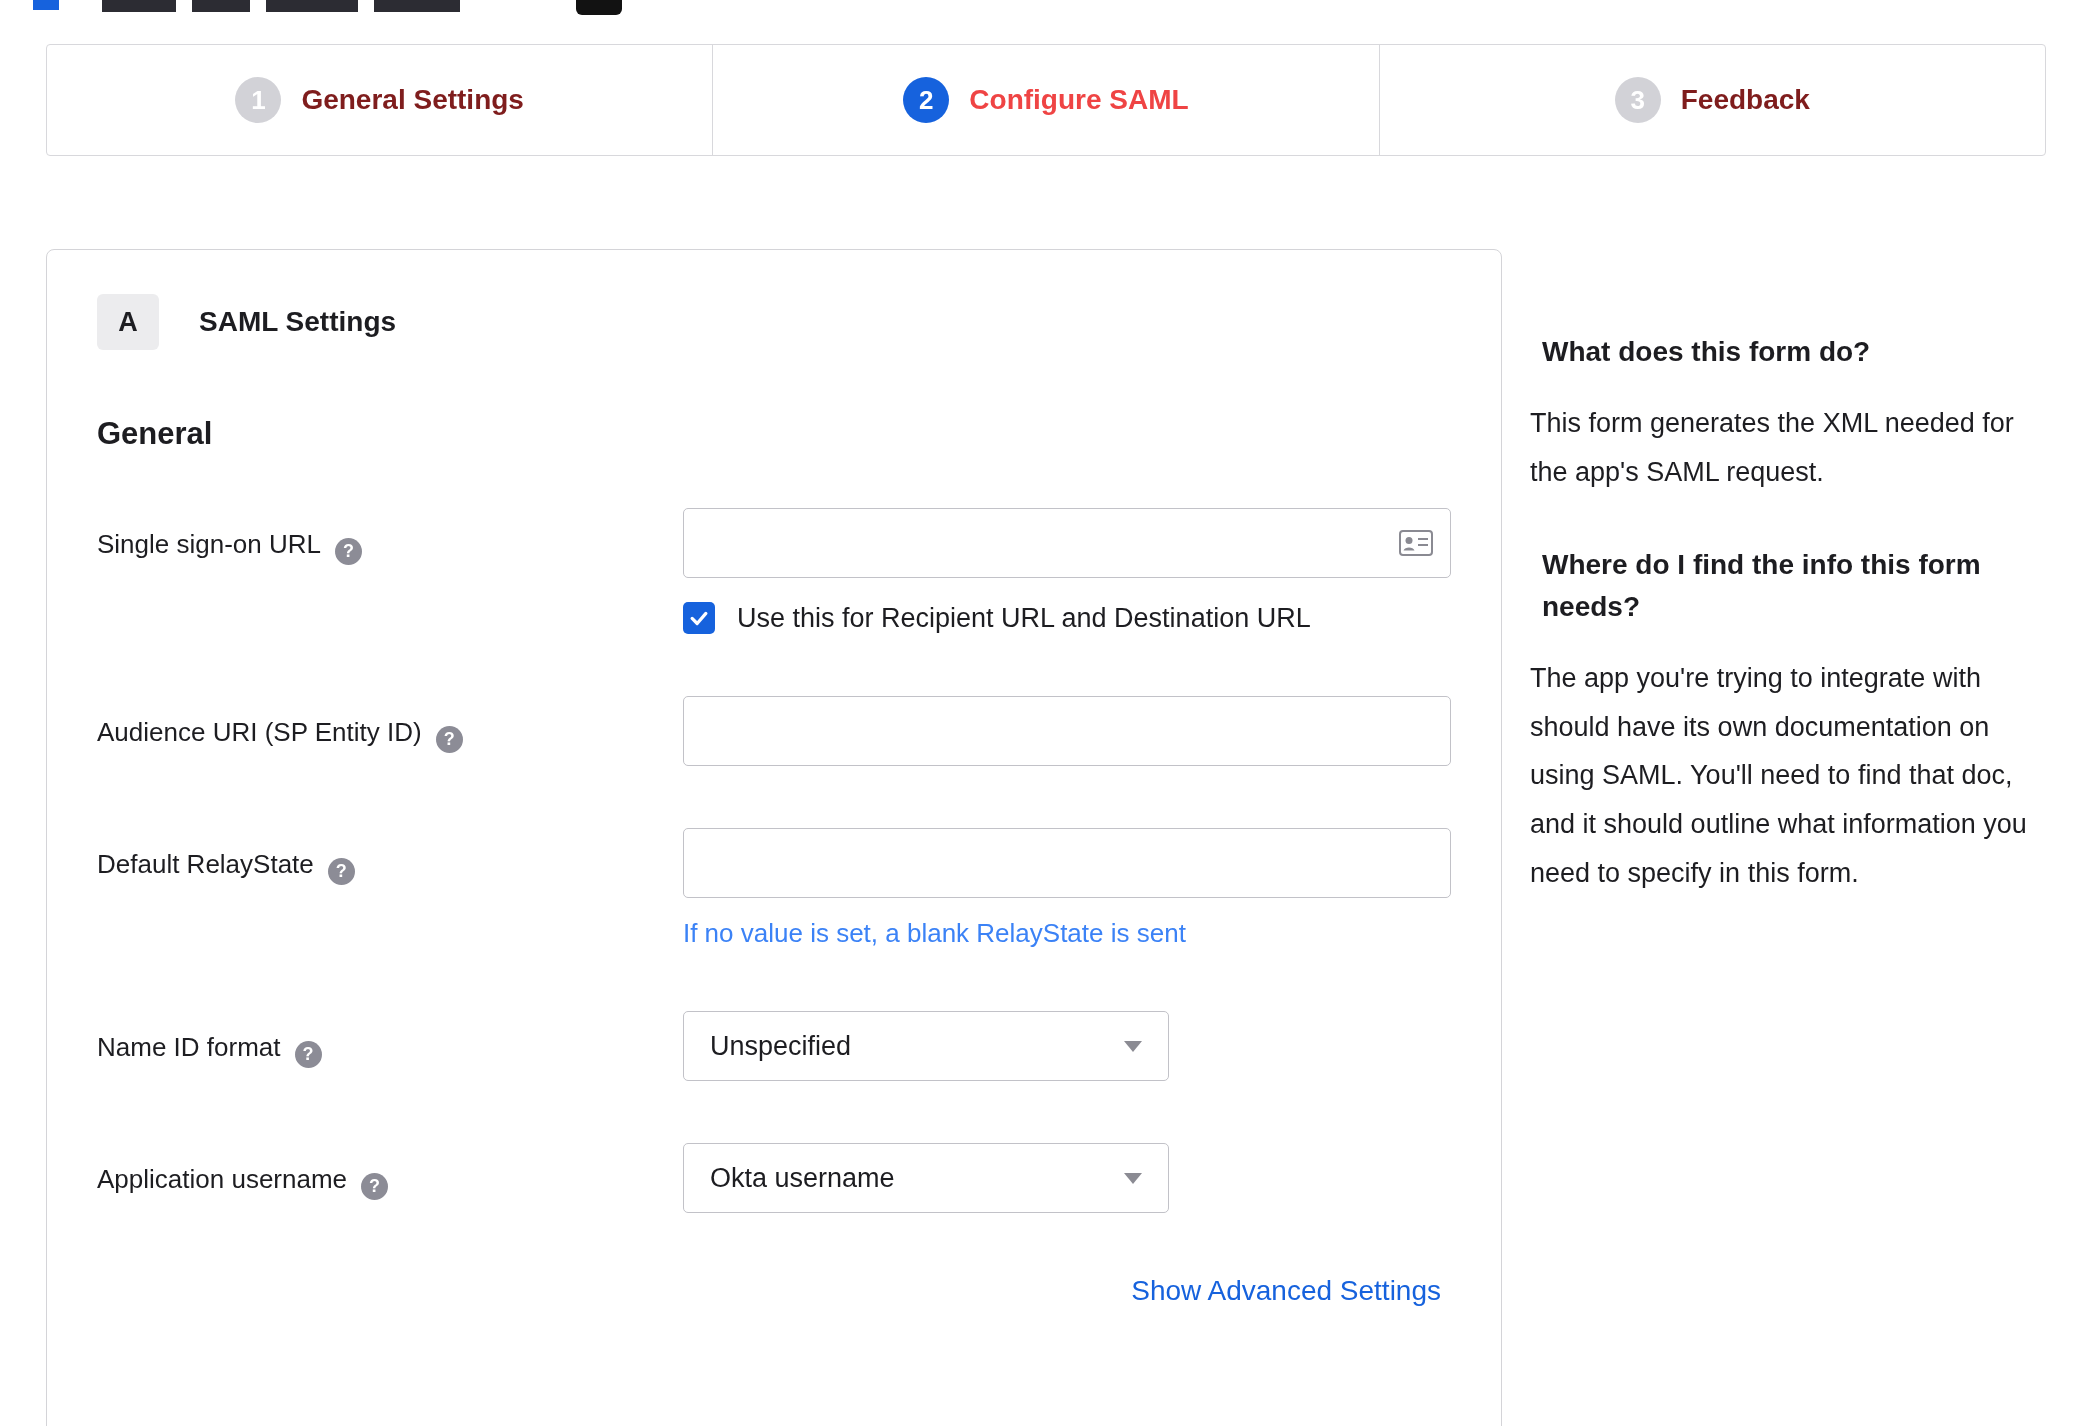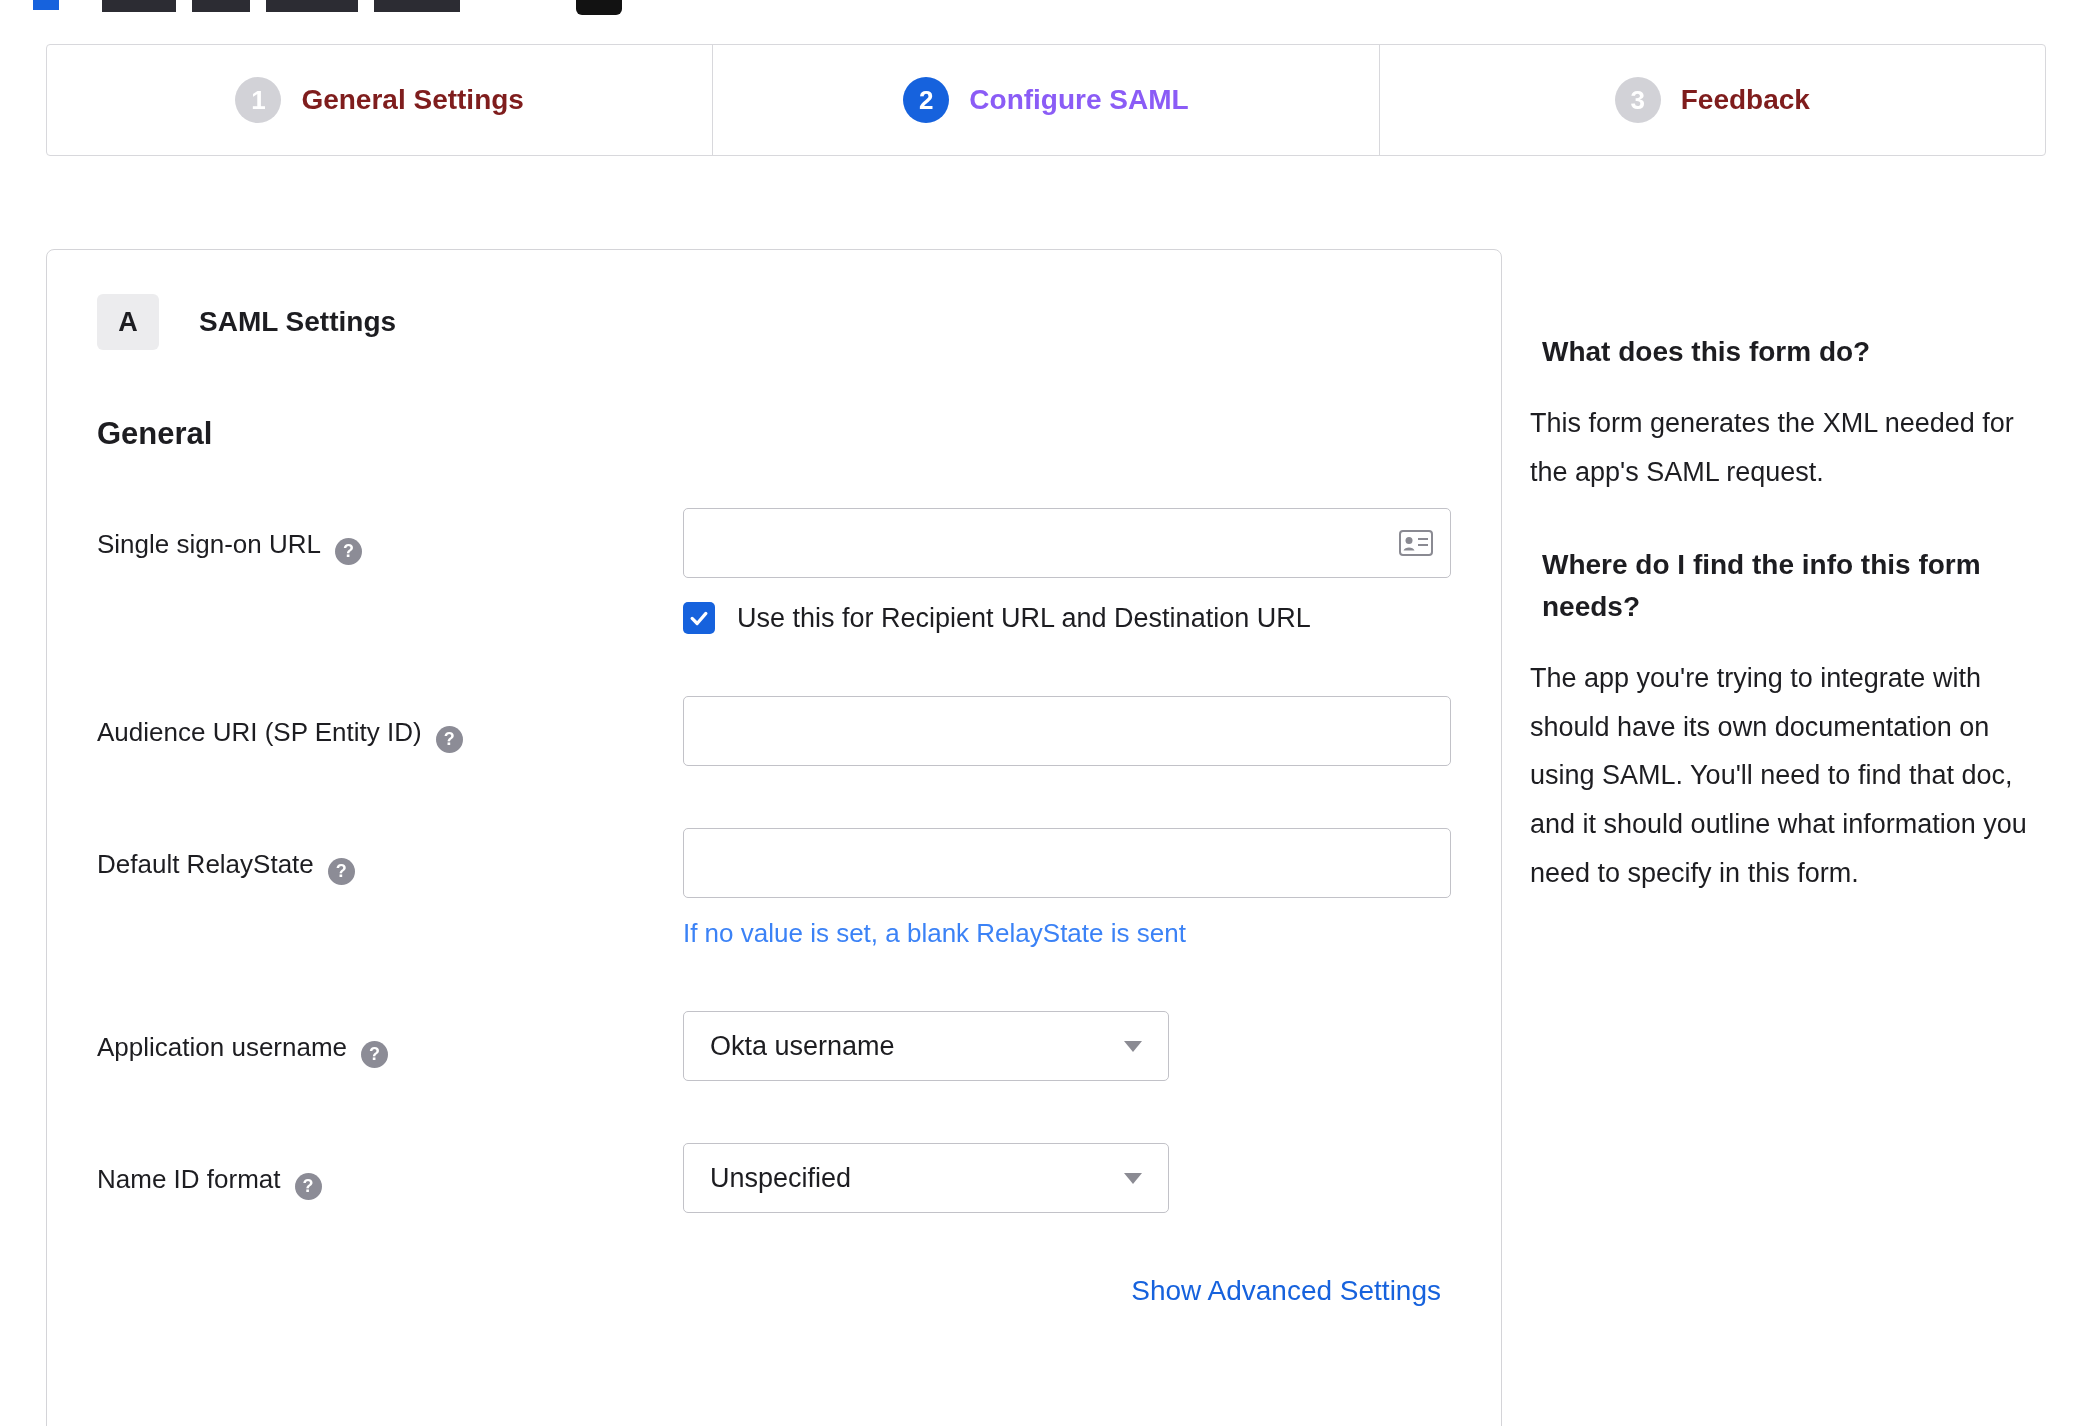--- a/index.html
+++ b/index.html
@@ -27,21 +27,21 @@
   }
   .step { flex: 1; display: flex; align-items: center; justify-content: center; gap: 20px; cursor: pointer; }
   .step + .step { border-left: 1px solid #d8d8dc; }
   .step-circle {
     width: 46px; height: 46px; border-radius: 50%; flex: none;
     display: flex; align-items: center; justify-content: center;
     background: #d2d2d7; color: #fff; font-size: 26px; font-weight: bold;
   }
   .step.active .step-circle { background: #1662dd; }
   .step-label { font-size: 28px; font-weight: bold; color: #7f1d1d; }
-  .step.active .step-label { color: #8b5cf6; }
+  .step.active .step-label { color: #ef4444; }
 
   
   .main { display: flex; align-items: flex-start; margin: 93px 46px 0; }
   .card {
     width: 1456px; min-height: 1250px; background: #fff;
     border: 1px solid #d4d4d8; border-radius: 8px;
     padding: 44px 50px 80px;
   }
   .card-header { display: flex; align-items: center; }
   .badge {
@@ -177,34 +177,34 @@
       <div class="form-label"><span>Default RelayState</span><span class="help-icon">?</span></div>
       <div class="controls">
         <div class="input-wrap">
           <input class="text-input" type="text" value="" style="">
         </div>
         <div class="hint">If no value is set, a blank RelayState is sent</div>
       </div>
     </div>
 
     <div class="form-row">
+      <div class="form-label"><span>Name ID format</span><span class="help-icon">?</span></div>
+      <div class="controls">
+        <div class="select">
+          <span>Unspecified</span>
+          <span class="caret"></span>
+        </div>
+      </div>
+    </div>
+
+    <div class="form-row">
       <div class="form-label"><span>Application username</span><span class="help-icon">?</span></div>
       <div class="controls">
         <div class="select">
           <span>Okta username</span>
-          <span class="caret"></span>
-        </div>
-      </div>
-    </div>
-
-    <div class="form-row">
-      <div class="form-label"><span>Name ID format</span><span class="help-icon">?</span></div>
-      <div class="controls">
-        <div class="select">
-          <span>Unspecified</span>
           <span class="caret"></span>
         </div>
       </div>
     </div>
 
 
     <div class="advanced">
       <a class="advanced-link">Show Advanced Settings</a>
     </div>
   </div>

